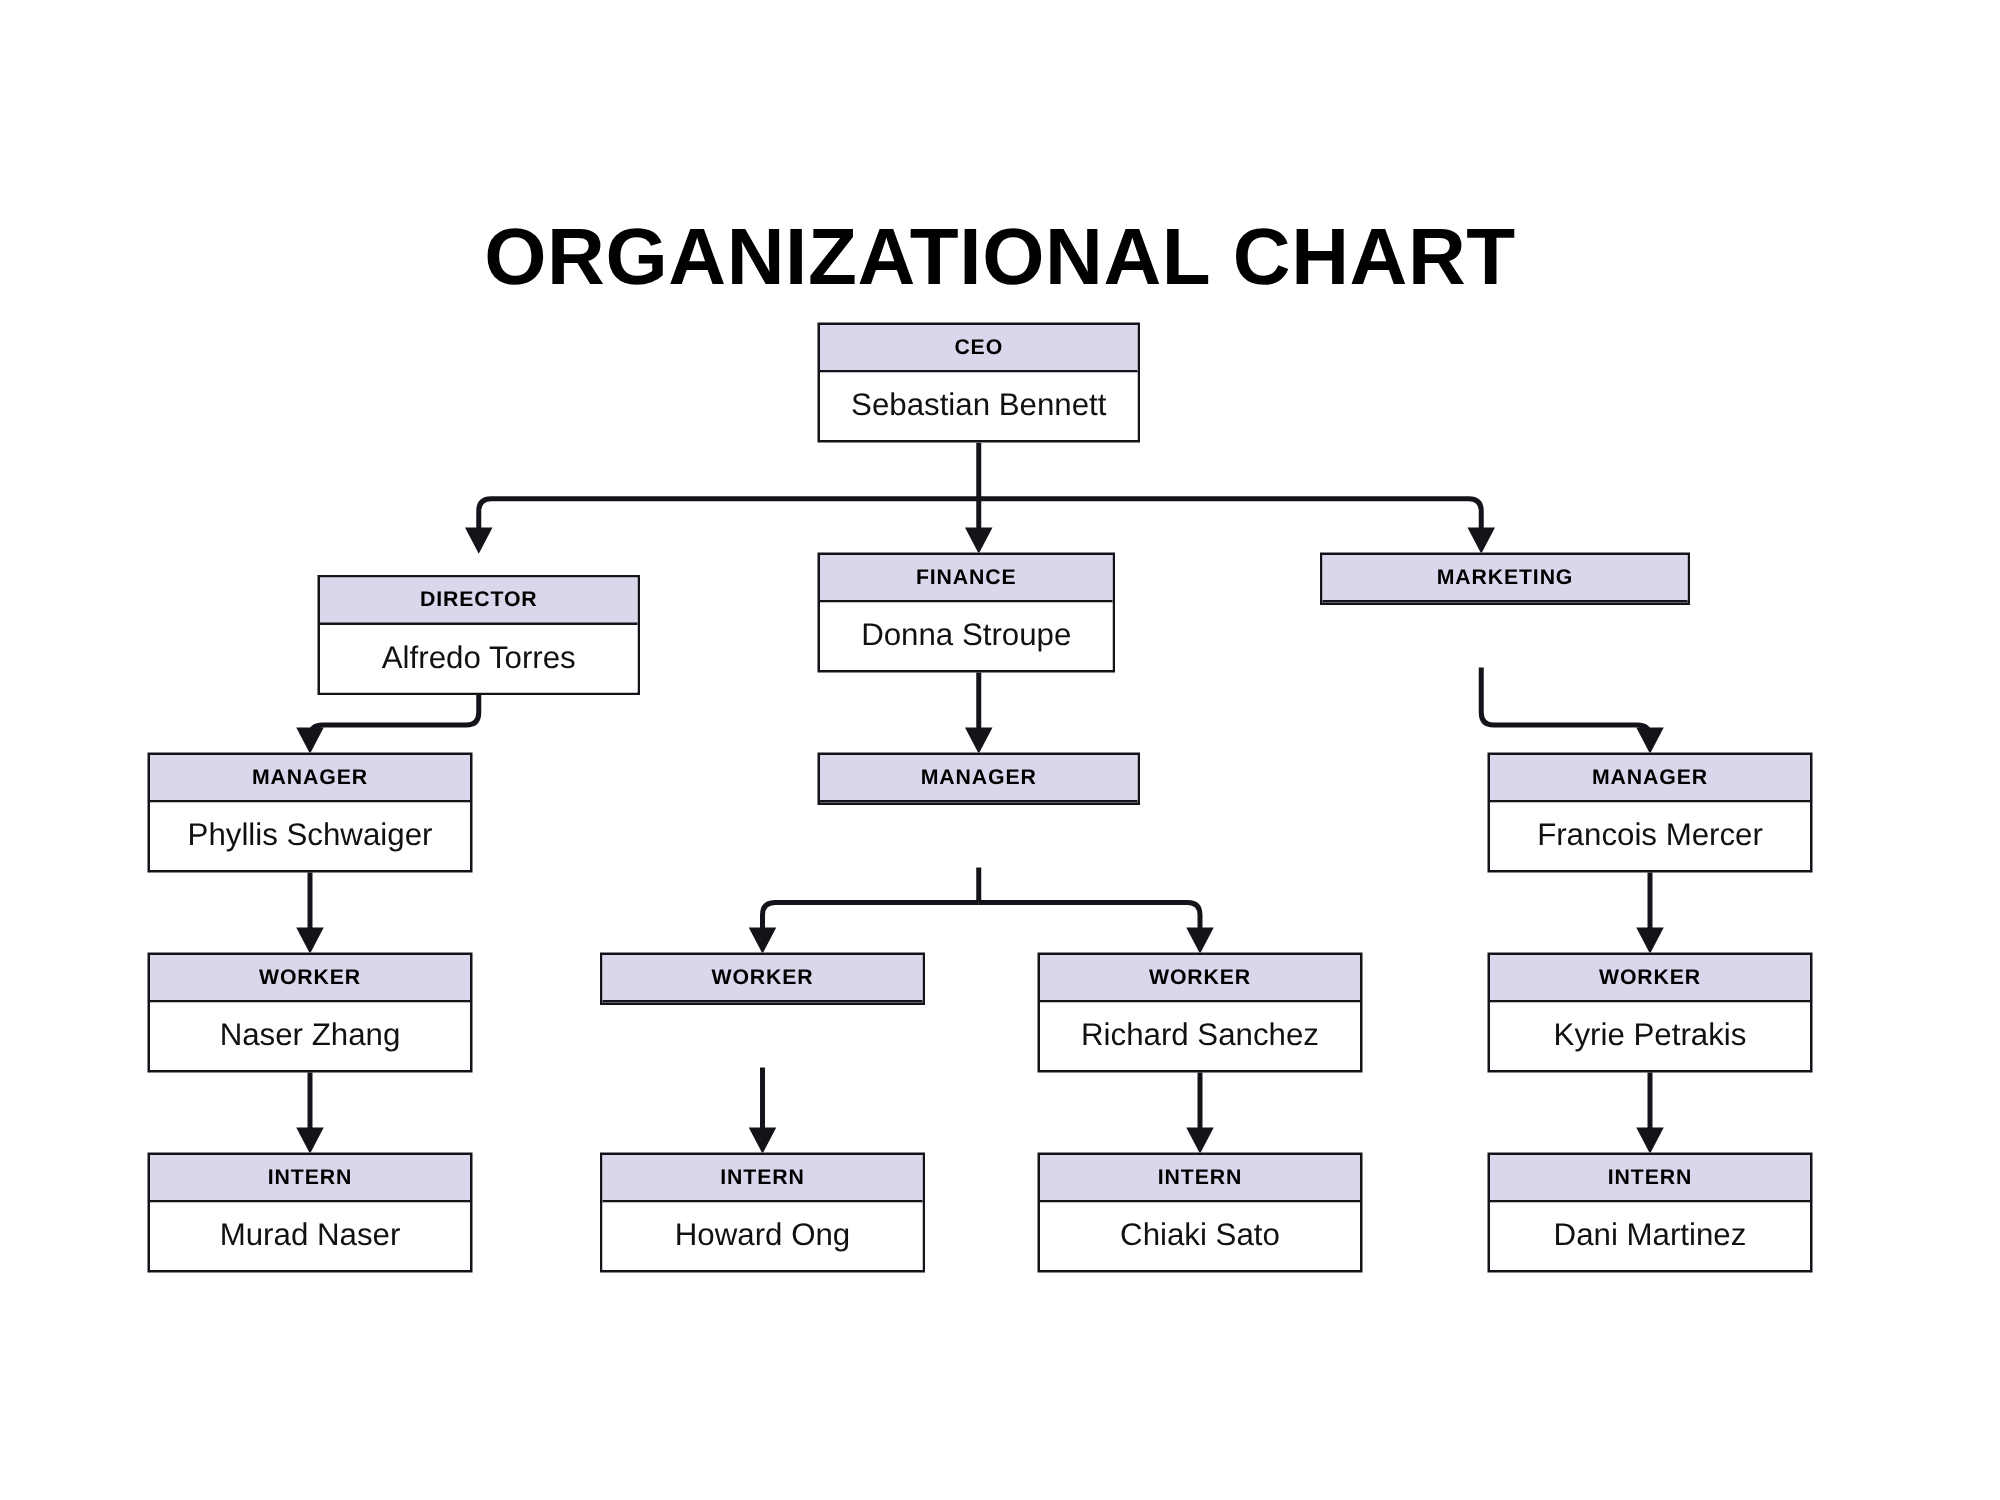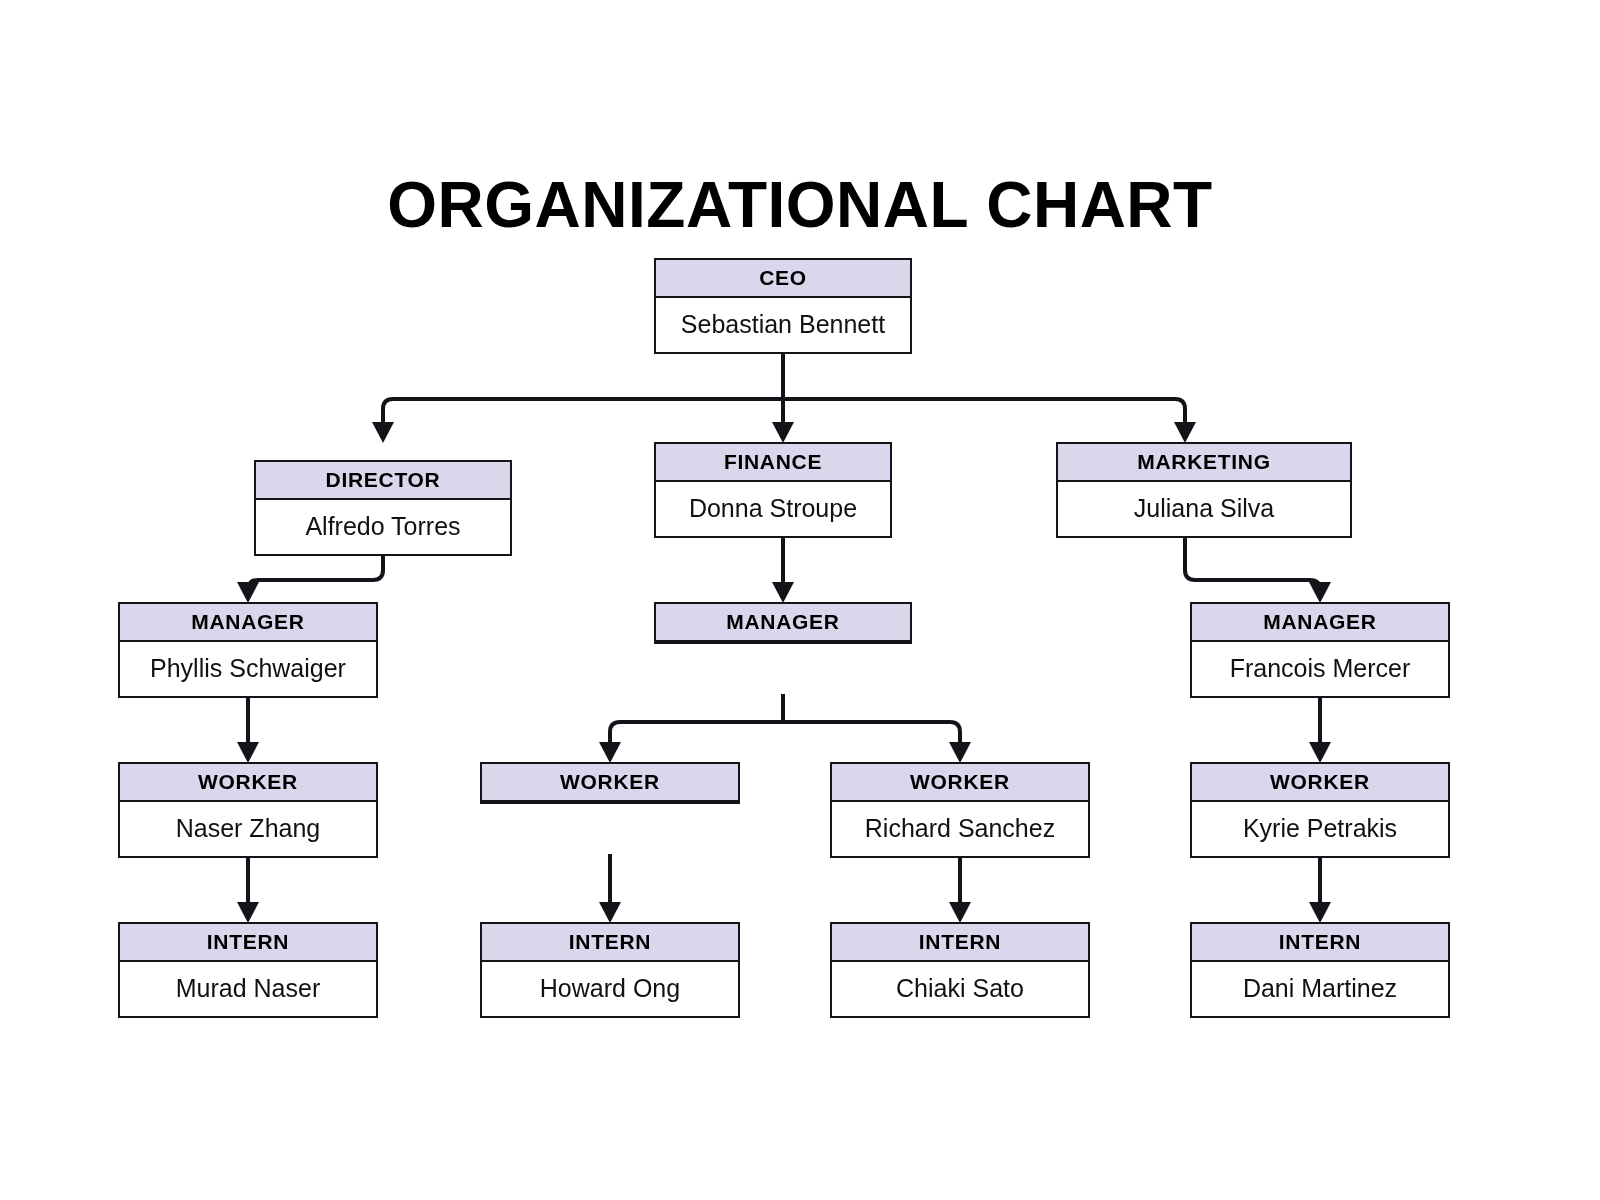--- a/index.html
+++ b/index.html
@@ -46,21 +46,21 @@
   }
   .node-header {
     box-sizing: border-box;
     height: 38px;
     line-height: 36px;
     background: #d9d7ec;
     border-bottom: 2px solid #13131a;
     text-align: center;
     font-family: "Liberation Sans", sans-serif;
     font-weight: 700;
-    font-size: 21px;
+    font-size: 17px;
     letter-spacing: 0.7px;
     color: #000000;
     overflow: hidden;
     white-space: nowrap;
   }
   .node-body {
     box-sizing: border-box;
     height: 54px;
     line-height: 52px;
     background: #ffffff;
@@ -138,21 +138,20 @@
     <div class="node-body">Alfredo Torres</div>
   </div>
 
   <div class="node" style="left:654px; top:442px; width:238px;">
     <div class="node-header">FINANCE</div>
     <div class="node-body">Donna Stroupe</div>
   </div>
 
   <div class="node" style="left:1056px; top:442px; width:296px;">
     <div class="node-header">MARKETING</div>
-    <div class="node-body">Juliana Silva</div>
   </div>
 
   <div class="node" style="left:118px; top:602px; width:260px;">
     <div class="node-header">MANAGER</div>
     <div class="node-body">Phyllis Schwaiger</div>
   </div>
 
   <div class="node" style="left:654px; top:602px; width:258px;">
     <div class="node-header">MANAGER</div>
   </div>

